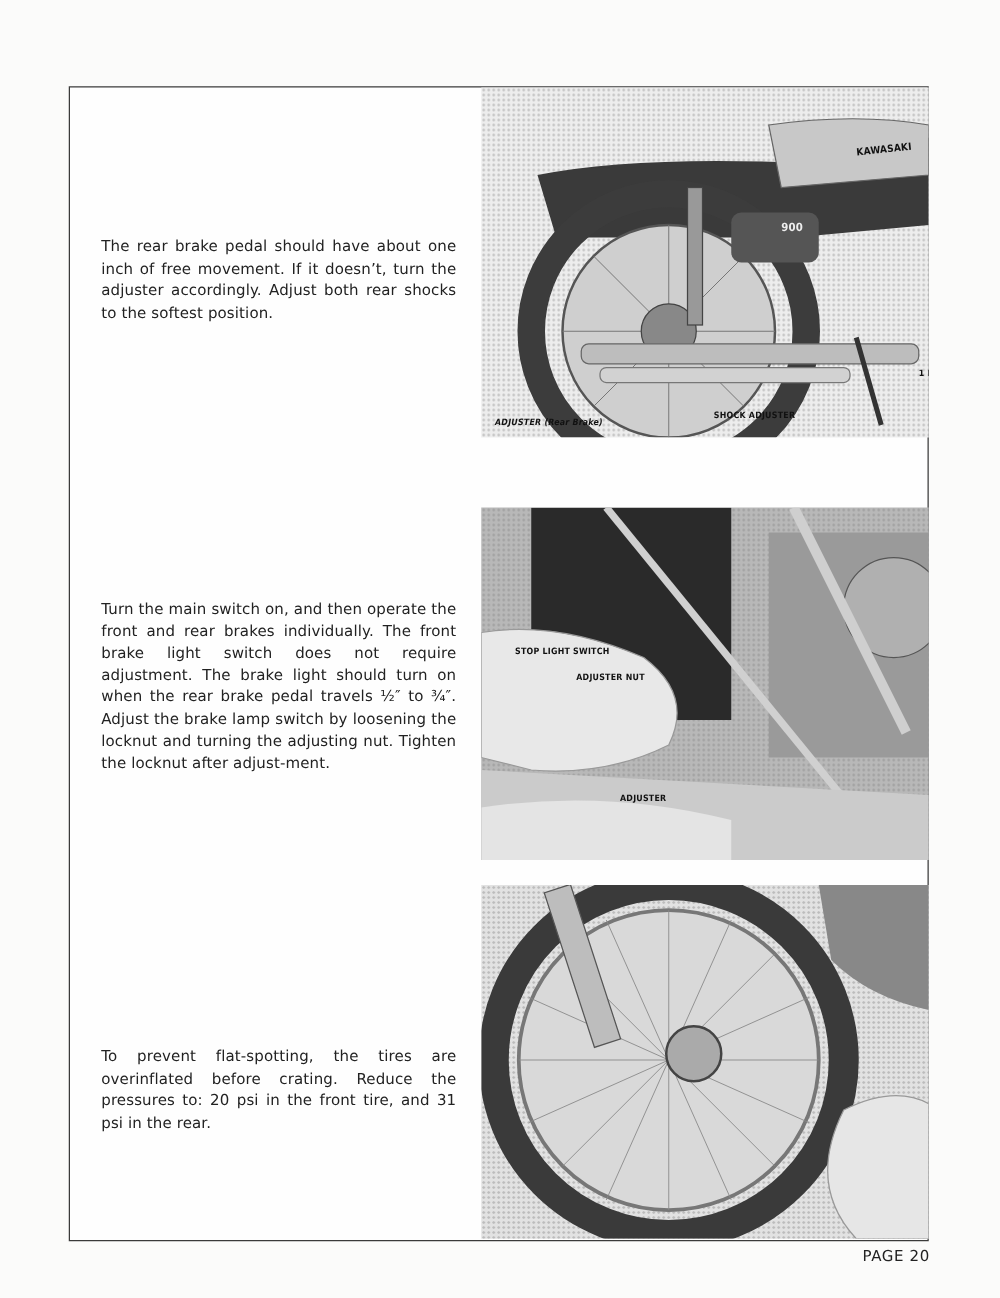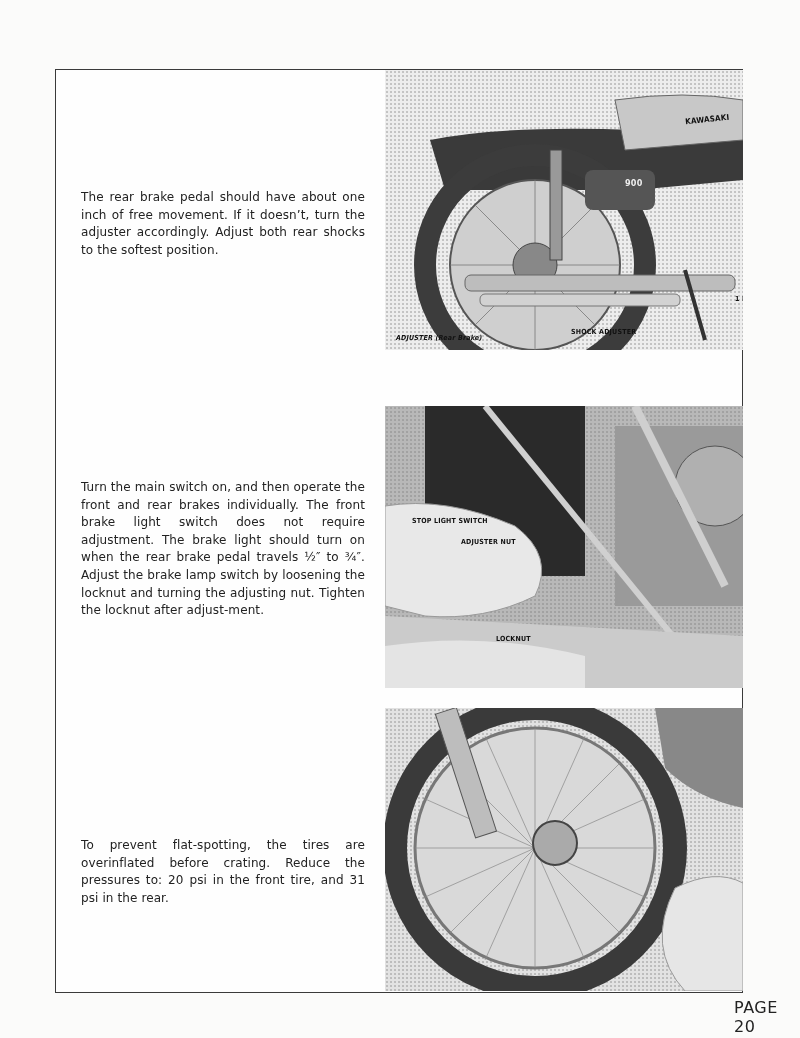--- a/index.html
+++ b/index.html
@@ -33,21 +33,21 @@
     .ph2 { top: 388px; height: 282px; background-color: #b8b8b8; margin-top: 18px; }
     .ph3 { top: 708px; height: 283px; background-color: #e2e2e2; }
     .photo svg { position: absolute; left: 0; top: 0; }
     .label {
       position: absolute; font-family: "DejaVu Sans Condensed", "DejaVu Sans", sans-serif;
       font-weight: bold; font-size: 7px; color: #111; letter-spacing: 0.2px;
       white-space: nowrap;
     }
     .page-num {
       position: absolute; left: 690px; top: 998px;
-      font-size: 16px; color: #222; letter-spacing: 0.5px; margin-left: 44px;
+      font-size: 12px; color: #222; letter-spacing: 0.5px;
     }
   </style>
 </head>
 <body>
 
 <div class="frame"></div>
 
 <p class="para p1">The rear brake pedal should have about one inch of free movement. If it doesn’t, turn the adjuster accordingly. Adjust both rear shocks to the softest position.</p>
 <p class="para p2">Turn the main switch on, and then operate the front and rear brakes individually. The front brake light switch does not require adjustment. The brake light should turn on when the rear brake pedal travels ½″ to ¾″. Adjust the brake lamp switch by loosening the locknut and turning the adjusting nut. Tighten the locknut after adjust-ment.</p>
 <p class="para p3">To prevent flat-spotting, the tires are overinflated before crating. Reduce the pressures to: 20 psi in the front tire, and 31 psi in the rear.</p>
@@ -84,21 +84,21 @@
     <rect x="230" y="20" width="128" height="180" fill="#9a9a9a"></rect>
     <circle cx="330" cy="80" r="40" fill="#b0b0b0" stroke="#555"></circle>
     <line x1="100" y1="0" x2="330" y2="282" stroke="#d0d0d0" stroke-width="6"></line>
     <line x1="250" y1="0" x2="340" y2="180" stroke="#cfcfcf" stroke-width="8"></line>
     <path d="M0 100 Q60 90 130 120 Q170 150 150 190 Q100 215 40 210 L0 200 Z" fill="#e8e8e8" stroke="#999"></path>
     <path d="M0 210 L358 230 L358 282 L0 282 Z" fill="#cbcbcb"></path>
     <path d="M0 240 Q100 225 200 250 L200 282 L0 282 Z" fill="#e4e4e4"></path>
   </svg>
   <span class="label" style="left:27px;top:111px;">STOP LIGHT SWITCH</span>
   <span class="label" style="left:76px;top:132px;">ADJUSTER NUT</span>
-  <span class="label" style="left:111px;top:229px;">LOCKNUT</span>
+  <span class="label" style="left:111px;top:229px;">ADJUSTER</span>
 </div>
 
 <div class="photo ph3">
   <svg width="358" height="283" viewBox="0 0 358 283">
     <circle cx="150" cy="140" r="140" fill="none" stroke="#3a3a3a" stroke-width="24"></circle>
     <circle cx="150" cy="140" r="120" fill="#d9d9d9" stroke="#777" stroke-width="3"></circle>
     <g stroke="#888" stroke-width="0.7">
       <line x1="150" y1="20" x2="150" y2="260"></line>
         <line x1="30" y1="140" x2="270" y2="140"></line>
       <line x1="65" y1="55" x2="235" y2="225"></line>

